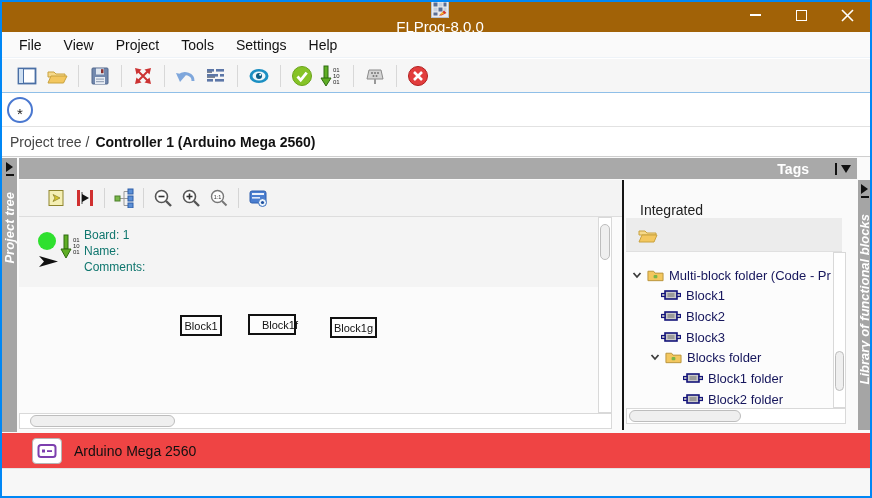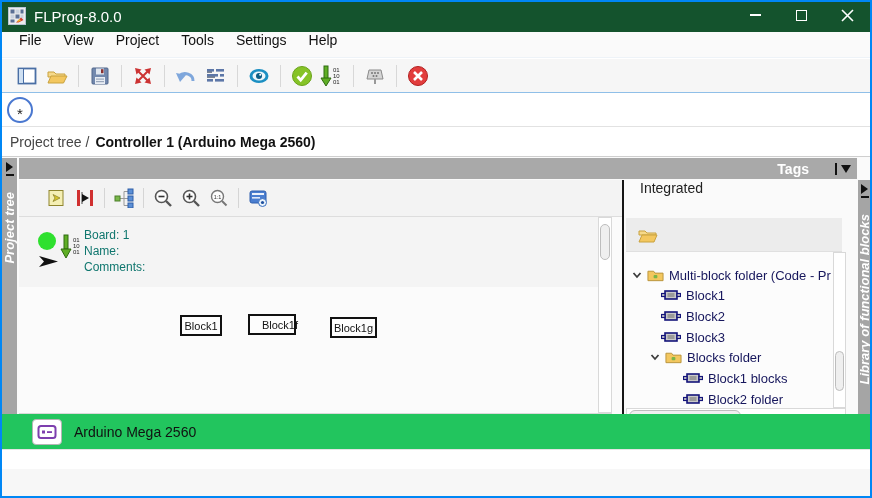--- a/index.html
+++ b/index.html
@@ -1,30 +1,30 @@
 <!DOCTYPE html>
 <html><head>
 <meta charset="utf-8">
 <style>
   html,body{margin:0;padding:0;background:#dcdcdc;}
   *{box-sizing:border-box;font-family:"Liberation Sans","DejaVu Sans",sans-serif;}
   .win{position:relative;width:872px;height:498px;background:#fff;overflow:hidden;}
   .win-border{position:absolute;inset:0;border:2px solid #0087f5;pointer-events:none;z-index:50;}
 
   
-  .titlebar{position:absolute;left:0;top:0;width:872px;height:32px;background:#14532d;display:flex;align-items:center;}
+  .titlebar{position:absolute;left:0;top:0;width:872px;height:32px;background:#a16207;display:flex;align-items:center;flex-direction:column;}
   .app-icon{margin-left:8px;width:18px;height:18px;flex:0 0 auto;}
   .title-text{color:#fff;font-size:15px;margin-left:8px;}
   .win-controls{position:absolute;right:2px;top:0;height:32px;display:flex;}
   .wc{width:46px;height:30px;display:flex;align-items:center;justify-content:center;cursor:default;}
   .glyph-min{width:11px;height:2px;background:#fff;}
   .glyph-max{width:11px;height:11px;border:1.5px solid #fff;}
 
   
-  .menubar{position:absolute;left:2px;top:32px;width:868px;height:26px;background:#fafafa;display:flex;align-items:flex-start;padding-left:6px;border-bottom:1px solid #eef3f8;}
+  .menubar{position:absolute;left:2px;top:32px;width:868px;height:26px;background:#fafafa;display:flex;align-items:center;padding-left:6px;border-bottom:1px solid #eef3f8;}
   .menu-item{padding:0 11px;font-size:14px;color:#111;}
 
   
   .toolbar{position:absolute;left:2px;top:59px;width:868px;height:34px;background:#f6f6f6;display:flex;align-items:center;padding-left:10px;border-bottom:1px solid #8fbfe8;}
   .tbtn{width:30px;height:28px;display:flex;align-items:center;justify-content:center;}
   .tsep{width:1px;height:22px;background:#d8d8d8;margin:0 6px;}
 
   
   .tabstrip{position:absolute;left:2px;top:94px;width:868px;height:33px;background:#fff;border-bottom:1px solid #e2e2e2;}
   .tab-pill{position:absolute;left:5px;top:3px;width:26px;height:26px;border:2px solid #4a78d0;border-radius:13px;background:#fff;text-align:center;line-height:30px;font-size:15px;color:#222;}
@@ -64,39 +64,39 @@
   .thumb{position:absolute;background:#efefef;border:1px solid #bdbdbd;border-radius:7px;}
   .canvas-vscroll{left:579px;top:37px;width:14px;height:196px;}
   .canvas-vthumb{left:1px;top:6px;width:10px;height:36px;}
   .canvas-hscroll{left:0px;top:233px;width:593px;height:16px;}
   .canvas-hthumb{left:10px;top:1px;width:145px;height:12px;}
 
   .divider{position:absolute;left:622px;top:23px;width:2px;height:250px;background:#151515;}
 
   
   .right-panel{position:absolute;left:626px;top:23px;width:231px;height:250px;background:#fafafa;}
-  .lib-header{position:absolute;left:0;top:0;width:231px;height:38px;display:flex;align-items:flex-start;gap:36px;}
+  .lib-header{position:absolute;left:0;top:0;width:231px;height:38px;display:flex;align-items:flex-end;gap:36px;}
   .lib-tab{font-size:14px;color:#222;}
   .lib-tab-plain{margin-left:14px;}
   .lib-tab-pill{margin-left:16px;border:2px solid #4a78d0;border-radius:14px;padding:3px 14px;background:#fff;}
   .ptoolbar{position:absolute;left:0;top:38px;width:216px;height:34px;background:#ececec;display:flex;align-items:center;padding-left:12px;border-bottom:1px solid #e0e0e0;}
   .tree{position:absolute;left:0;top:72px;width:216px;height:156px;background:#fcfcfc;}
   .trow{position:absolute;height:20px;display:flex;align-items:center;gap:5px;white-space:nowrap;overflow:hidden;width:206px;}
   .tlabel{font-size:13px;color:#16165c;}
   .pad-l0{padding-left:6px;}
   .pad-l1b{padding-left:35px;}
   .pad-l1f{padding-left:24px;}
   .pad-l2b{padding-left:57px;}
   .panel-vscroll{left:207px;top:72px;width:13px;height:156px;}
   .panel-vthumb{left:1px;top:98px;width:9px;height:40px;}
   .panel-hscroll{left:0px;top:228px;width:220px;height:16px;}
   .panel-hthumb{left:2px;top:1px;width:112px;height:12px;}
 
   
-  .statusbar{position:absolute;left:2px;top:414px;width:868px;height:36px;background:#22c55e;border-bottom:1px solid #e4e4e4;display:flex;align-items:center;}
+  .statusbar{position:absolute;left:2px;top:433px;width:868px;height:36px;background:#ef4444;border-bottom:1px solid #e4e4e4;display:flex;align-items:center;}
   .board-btn{margin-left:30px;width:30px;height:26px;border:1px solid #b5b5b5;border-radius:4px;background:#fff;display:flex;align-items:center;justify-content:center;}
   .status-label{margin-left:12px;font-size:14px;color:#111;}
   .footer{position:absolute;left:2px;top:469px;width:868px;height:27px;background:#f7f7f7;}
 </style>
 </head>
 <body>
 
 <div class="win">
 
   <div class="titlebar">
@@ -420,21 +420,21 @@
             </svg>
           <span class="tlabel">Blocks folder</span>
         </div>
         <div class="trow pad-l2b" style="top:116px;">
           <svg width="20" height="14" viewBox="0 0 20 14">
               <rect x="4" y="3" width="12" height="8" fill="#c9c9c9" stroke="#14147a" stroke-width="1.6"></rect>
               <rect x="6.5" y="5" width="7" height="4" fill="#9a9a9a"></rect>
               <rect x="0.5" y="5.5" width="3.5" height="3" fill="#c9c9c9" stroke="#14147a" stroke-width="1.2"></rect>
               <rect x="16" y="5.5" width="3.5" height="3" fill="#c9c9c9" stroke="#14147a" stroke-width="1.2"></rect>
             </svg>
-          <span class="tlabel">Block1 blocks</span>
+          <span class="tlabel">Block1 folder</span>
         </div>
         <div class="trow pad-l2b" style="top:137px;">
           <svg width="20" height="14" viewBox="0 0 20 14">
               <rect x="4" y="3" width="12" height="8" fill="#c9c9c9" stroke="#14147a" stroke-width="1.6"></rect>
               <rect x="6.5" y="5" width="7" height="4" fill="#9a9a9a"></rect>
               <rect x="0.5" y="5.5" width="3.5" height="3" fill="#c9c9c9" stroke="#14147a" stroke-width="1.2"></rect>
               <rect x="16" y="5.5" width="3.5" height="3" fill="#c9c9c9" stroke="#14147a" stroke-width="1.2"></rect>
             </svg>
           <span class="tlabel">Block2 folder</span>
         </div>

